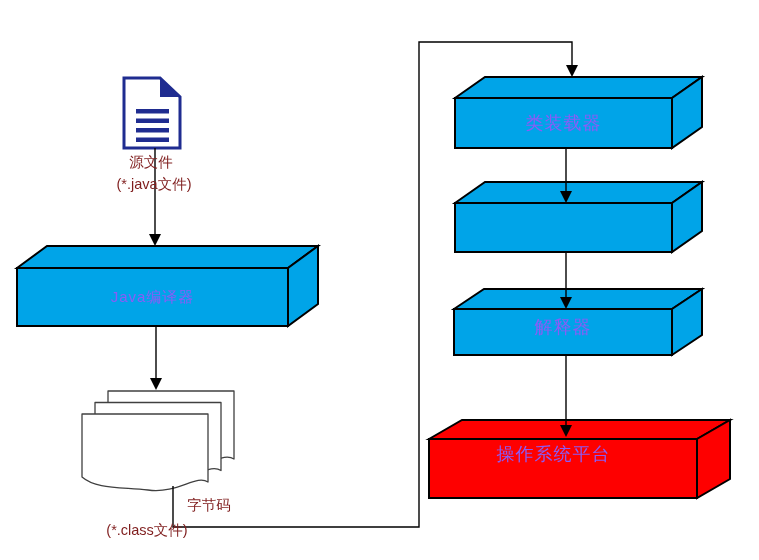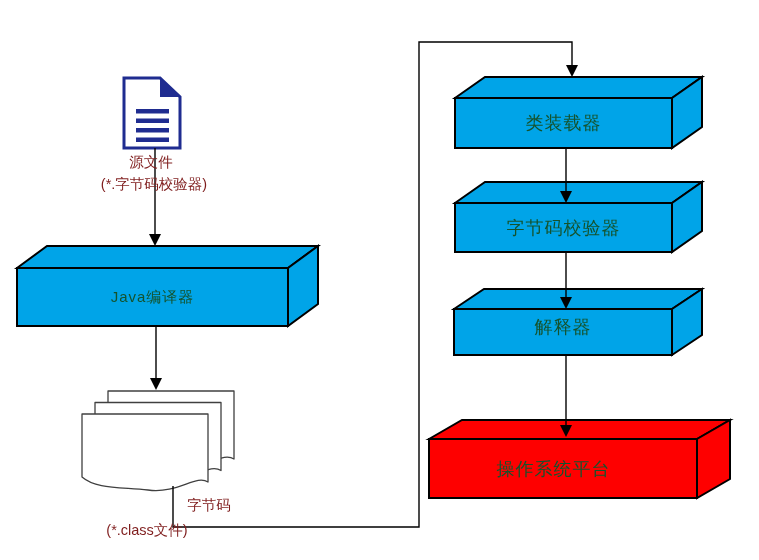--- a/index.html
+++ b/index.html
@@ -16,21 +16,21 @@
   
   .conn{stroke:#000000;stroke-width:1.4;fill:none;}
   .arrowhead{fill:#000000;stroke:none;}
   
   .doc-outline{fill:#ffffff;stroke:#1F2C90;stroke-width:3;stroke-linejoin:miter;}
   .doc-bar{stroke:none;}
   .page{fill:#ffffff;stroke:#404040;stroke-width:1.3;stroke-linejoin:round;}
   
   .box-label{
     position:absolute;display:flex;align-items:center;justify-content:center;
-    color:#14532d;font-size:18px;letter-spacing:1px;white-space:nowrap;
+    color:#8b5cf6;font-size:18px;letter-spacing:1px;white-space:nowrap;
   }
   .box-label.big{font-size:15px;}
   .caption{
     position:absolute;transform:translateX(-50%);
     color:#7f1d1d;font-size:14.5px;white-space:nowrap;line-height:1.25;
   }
 </style>
 </head>
 <body>
 
@@ -109,25 +109,24 @@
     </g>
 
     <g>
       <line class="conn" x1="566" y1="355" x2="566" y2="427"></line>
       <polygon class="arrowhead" points="560,425 572,425 566,437"></polygon>
     </g>
 
   </svg>
 
   <div class="caption" style="left:151px;top:153px;">源文件</div>
-  <div class="caption" style="left:154px;top:175px;">(*.字节码校验器)</div>
+  <div class="caption" style="left:154px;top:175px;">(*.java文件)</div>
 
   <div class="box-label big" style="left:17px;top:268px;width:271px;height:58px;">Java编译器</div>
 
   <div class="caption" style="left:161px;top:496px;margin-left:48px;">字节码</div>
   <div class="caption" style="left:147px;top:521px;">(*.class文件)</div>
 
   <div class="box-label" style="left:455px;top:98px;width:217px;height:50px;">类装载器</div>
-  <div class="box-label" style="left:455px;top:203px;width:217px;height:49px;">字节码校验器</div>
   <div class="box-label" style="left:454px;top:309px;width:218px;height:35px;">解释器</div>
-  <div class="box-label" style="left:429px;top:439px;width:249px;height:59px;">操作系统平台</div>
+  <div class="box-label" style="left:429px;top:424px;width:249px;height:59px;">操作系统平台</div>
 
 </div>
 
 </body></html>

